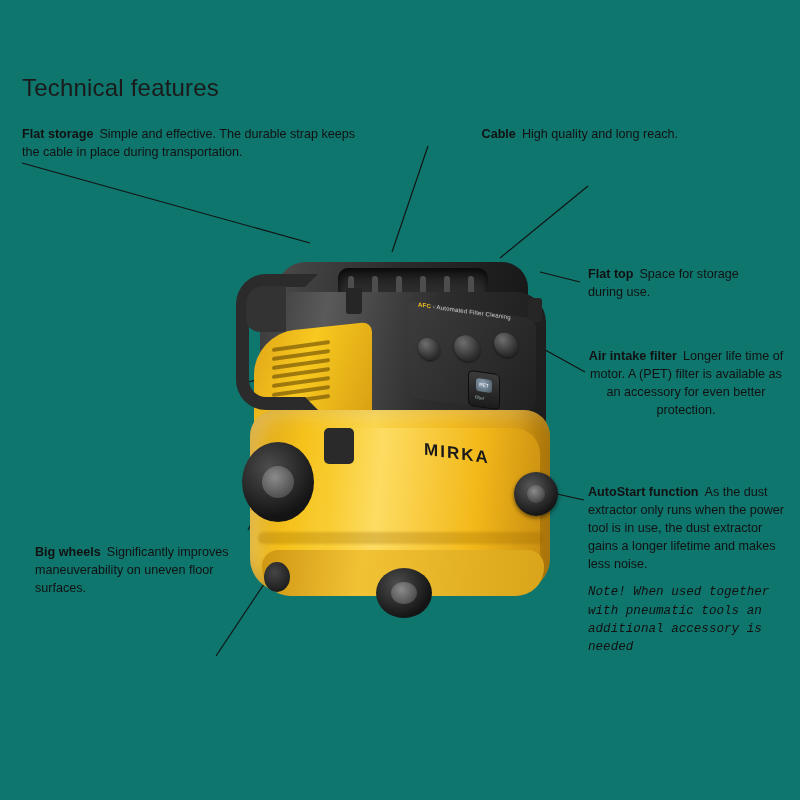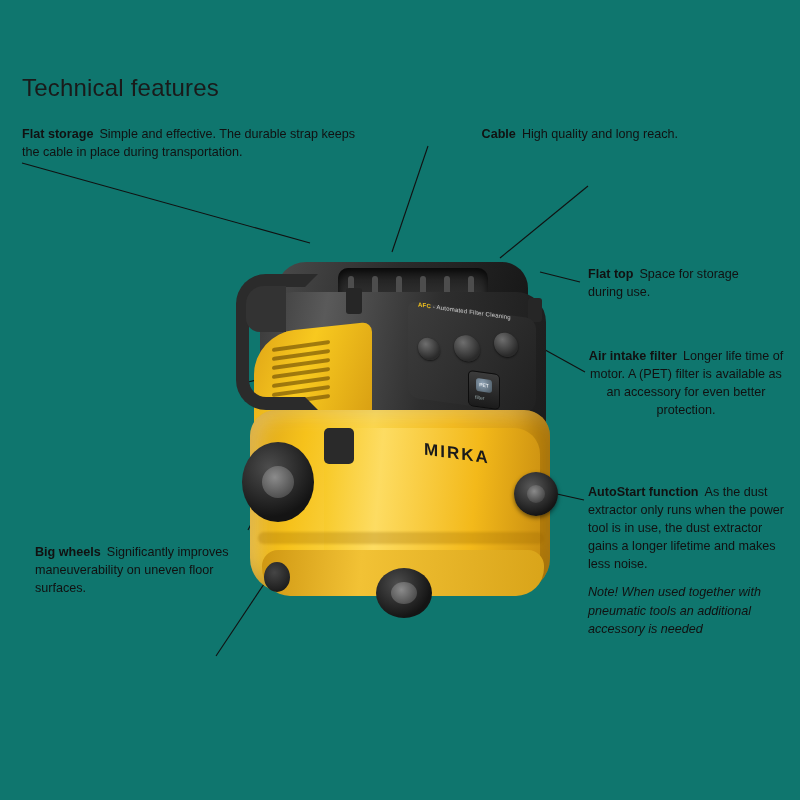--- a/index.html
+++ b/index.html
@@ -38,20 +38,21 @@
   }
   .callout .sp {
     display: inline-block;
     width: 6px;
   }
   .note {
     font-style: italic;
     display: block;
     margin-top: 10px;
     line-height: 1.45;
+    font-family: Liberation Mono, monospace;
   }
   
   .leaders {
     position: absolute;
     left: 0;
     top: 0;
     width: 800px;
     height: 800px;
     pointer-events: none;
   }

